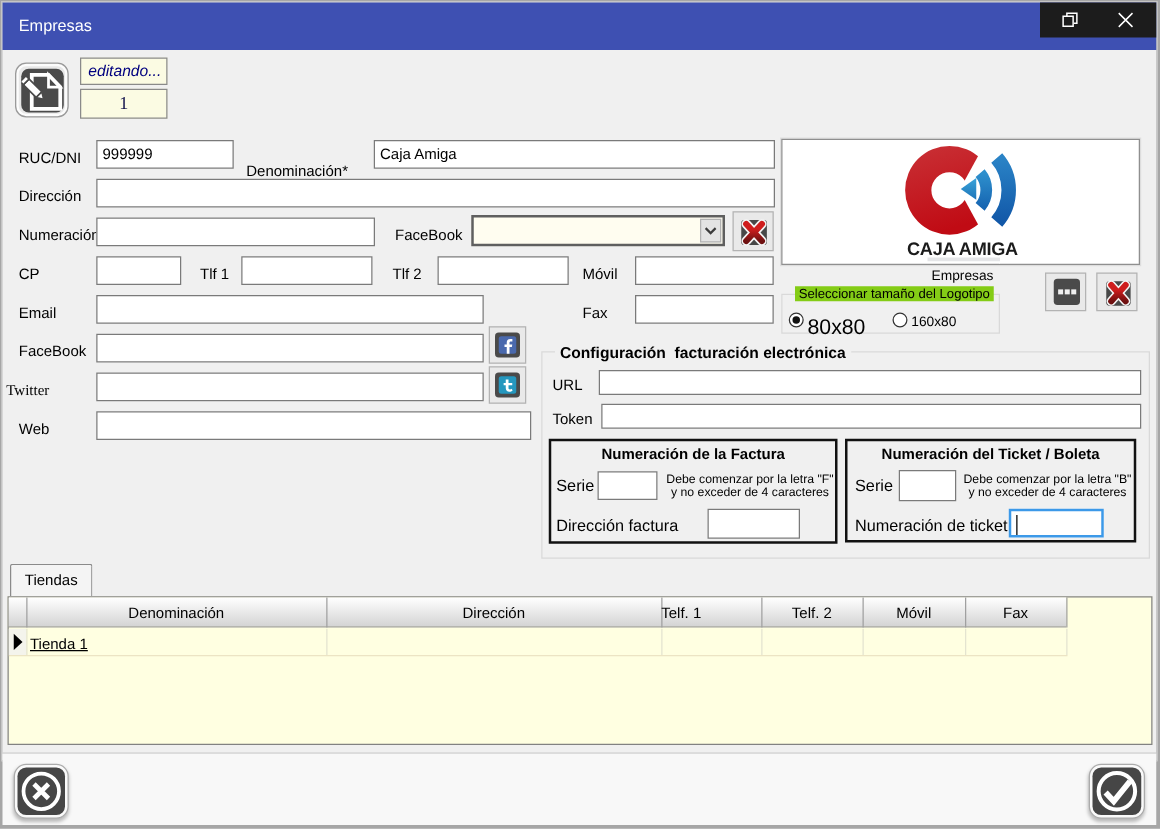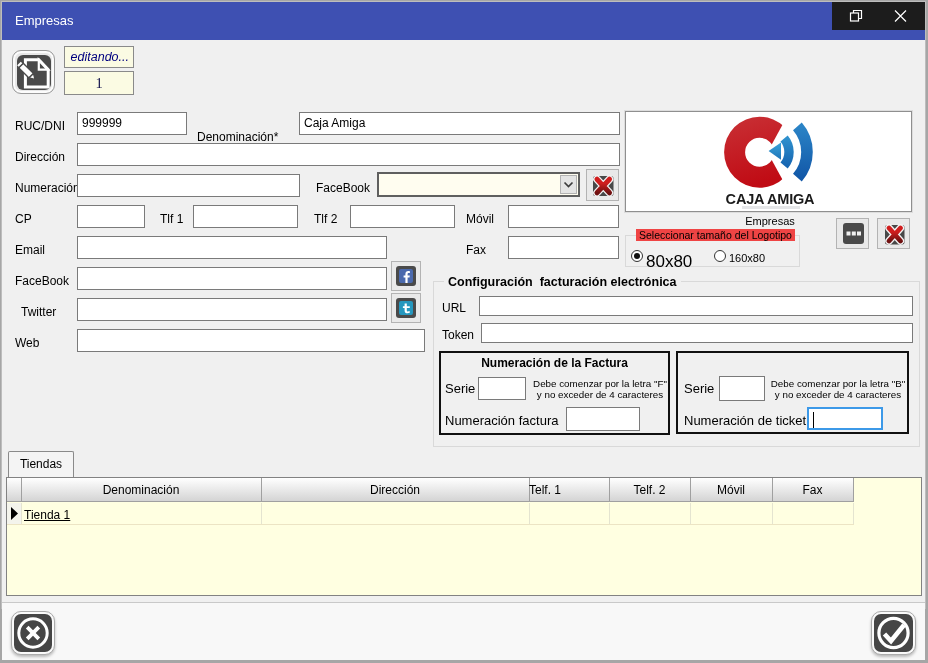--- a/index.html
+++ b/index.html
@@ -103,21 +103,21 @@
   <div class="abs inp" style="left:75px; top:265px; width:310px; height:23px;"></div>
   <div class="abs btnframe" style="left:389px; top:259px; width:30px; height:30px;">
     <div class="btninner" style="left:4px; top:4px; width:20px; height:20px;">
       <svg width="20" height="20" viewBox="0 0 20 20">
         <rect x="3" y="3" width="14" height="14" rx="2" fill="#4a69ad"></rect>
         <path d="M11.6 17 v-5.4 h1.9 l0.3-2.1 h-2.2 v-1.3 c0-0.6 0.3-1.1 1.1-1.1 h1.2 V5.2 c-0.3 0-0.9-0.1-1.7-0.1 c-1.7 0-2.8 1-2.8 2.9 v1.5 H7.6 v2.1 h1.8 V17 z" fill="#ffffff"></path>
       </svg>
     </div>
   </div>
 
-  <div class="abs lbl" style="left:19px; top:303px;">Twitter</div>
+  <div class="abs lbl" style="left:3px; top:303px;font-family:Liberation Serif, serif;">Twitter</div>
   <div class="abs inp" style="left:75px; top:296px; width:310px; height:23px;"></div>
   <div class="abs btnframe" style="left:389px; top:291px; width:30px; height:30px;">
     <div class="btninner" style="left:4px; top:4px; width:20px; height:20px;">
       <svg width="20" height="20" viewBox="0 0 20 20">
         <rect x="3" y="3" width="14" height="14" rx="2" fill="#2597be"></rect>
         <path d="M8.6 5.6 h2.2 v2.7 h3 v1.8 h-3 v2.3 c0 0.8 0.4 1.1 1.1 1.1 c0.5 0 1-0.2 1.4-0.5 l0.8 1.3 c-0.7 0.6-1.6 1-2.6 1 c-1.8 0-2.9-1-2.9-2.9 v-2.3 h-1.7 v-1.8 h1.7 z" fill="#ffffff"></path>
       </svg>
     </div>
   </div>
 
@@ -170,44 +170,45 @@
     <div class="btninner" style="left:4px; top:3px; width:26px; height:25px; background:none;">
       <svg width="26" height="25" viewBox="0 0 26 25">
         <rect x="3" y="3" width="19.5" height="19.5" rx="2.5" fill="#484848"></rect>
         <path d="M7 6 L18.5 19 M18.5 6 L7 19" stroke="#f4f4f4" stroke-width="7.4" stroke-linecap="round"></path>
         <path d="M7 6 L18.5 19 M18.5 6 L7 19" stroke="url(#redx)" stroke-width="4.9" stroke-linecap="round"></path>
       </svg>
     </div>
   </div>
 
   <div class="abs gline" style="left:623px; top:233px; width:175px; height:32px;"></div>
-  <div class="abs" style="left:634px; top:227px; background:#ef4444; padding:0 3px; font-size:10.5px; white-space:nowrap;">Seleccionar tamaño del Logotipo</div>
+  <div class="abs" style="left:634px; top:227px; background:#84cc16; padding:0 3px; font-size:10.5px; white-space:nowrap;">Seleccionar tamaño del Logotipo</div>
   <div class="abs" style="left:629px; top:248px; width:12px; height:12px; border:1px solid #333; border-radius:50%; background:#fff;">
     <div style="position:absolute; left:2px; top:2px; width:6px; height:6px; background:#111; border-radius:50%;"></div>
   </div>
   <div class="abs" style="left:644px; top:250px; font-size:17px;">80x80</div>
   <div class="abs" style="left:712px; top:248px; width:12px; height:12px; border:1px solid #333; border-radius:50%; background:#fff;"></div>
   <div class="abs" style="left:727px; top:250px; font-size:11px;">160x80</div>
 
   <div class="abs gline" style="left:431px; top:279px; width:487px; height:166px;"></div>
   <div class="abs gtitle" style="left:442px; top:273px;">Configuración&nbsp; facturación electrónica</div>
   <div class="abs lbl" style="left:440px; top:299px;">URL</div>
   <div class="abs inp" style="left:477px; top:294px; width:434px; height:20px;"></div>
   <div class="abs lbl" style="left:440px; top:326px;">Token</div>
   <div class="abs inp" style="left:479px; top:321px; width:432px; height:20px;"></div>
 
   <div class="abs nbox" style="left:437px; top:349px; width:231px; height:84px;"></div>
   <div class="abs" style="left:437px; top:354px; width:231px; text-align:center; font-weight:bold; font-size:12px;">Numeración de la Factura</div>
   <div class="abs" style="left:443px; top:379px; font-size:13px;">Serie</div>
   <div class="abs inp" style="left:476px; top:375px; width:48px; height:23px;"></div>
   <div class="abs" style="left:530px; top:377px; width:136px; text-align:center; font-size:9.8px; line-height:10.5px;">Debe comenzar por la letra "F"<br>y no exceder de 4 caracteres</div>
-  <div class="abs" style="left:443px; top:411px; font-size:13px;">Numeración factura</div>
+  <div class="abs" style="left:443px; top:411px; font-size:13px;">Dirección factura</div>
   <div class="abs inp" style="left:564px; top:405px; width:74px; height:24px;"></div>
 
   <div class="abs nbox" style="left:674px; top:349px; width:233px; height:83px;"></div>
+  <div class="abs" style="left:674px; top:354px; width:233px; text-align:center; font-weight:bold; font-size:12px;">Numeración del Ticket / Boleta</div>
   <div class="abs" style="left:682px; top:379px; font-size:13px;">Serie</div>
   <div class="abs inp" style="left:717px; top:374px; width:46px; height:25px;"></div>
   <div class="abs" style="left:768px; top:377px; width:136px; text-align:center; font-size:9.8px; line-height:10.5px;">Debe comenzar por la letra "B"<br>y no exceder de 4 caracteres</div>
   <div class="abs" style="left:682px; top:411px; font-size:13px;">Numeración de ticket</div>
   <div class="abs" style="left:805px; top:405px; width:76px; height:23px; background:#fff; border:2px solid #3c99e8;">
     <div style="position:absolute; left:4px; top:3px; width:1px; height:16px; background:#000;"></div>
   </div>
 
   <div class="abs" style="left:6px; top:449px; width:66px; height:26px; background:#f4f4f4; border:1px solid #8a8a8a; border-bottom:none; border-radius:2px 2px 0 0; font-size:12px; text-align:center; padding-top:5px;">Tiendas</div>
 

